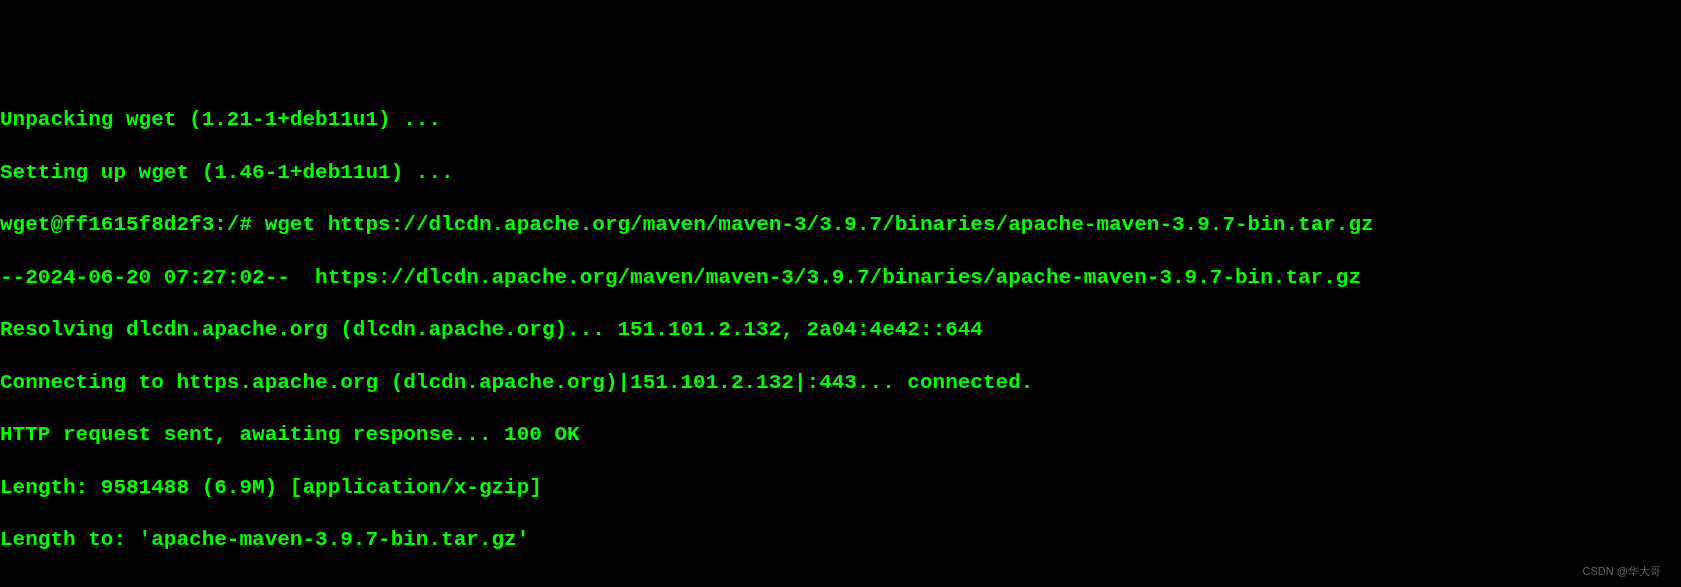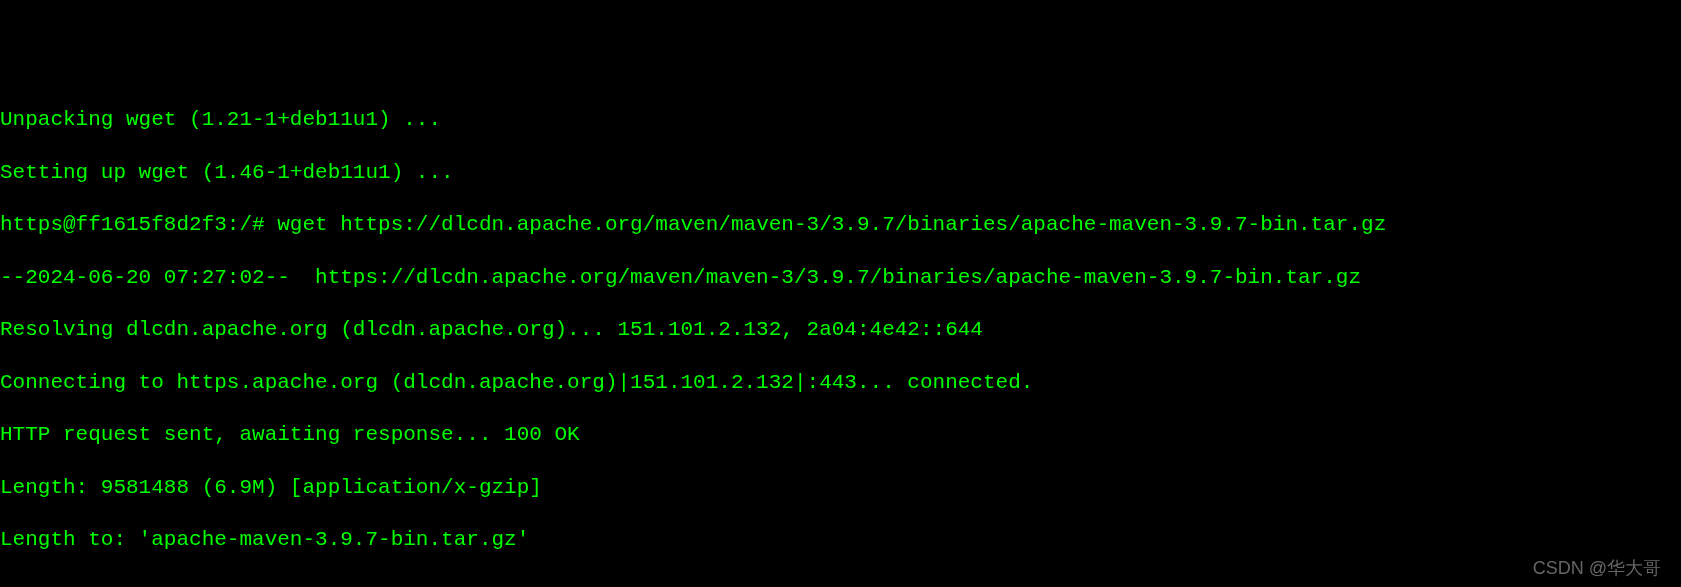--- a/index.html
+++ b/index.html
@@ -16,42 +16,43 @@
       white-space: pre;
       overflow-x: auto;
       width: 1681px;
       height: 587px;
       position: relative;
       padding-top: 2px;
     }
     .terminal-line {
       display: block;
       color: #00ff00;
+      font-weight: bold;
     }
     .prompt {
       color: #00ff00;
     }
     .watermark {
       position: absolute;
       bottom: 8px;
       right: 20px;
       color: #666666;
-      font-size: 18px;
+      font-size: 11px;
       font-family: Arial, sans-serif;
       white-space: nowrap;
     }
   </style>
 </head>
 <body>
 
 
 
 <span class="terminal-line">Unpacking wget (1.21-1+deb11u1) ...</span>
 <span class="terminal-line">Setting up wget (1.46-1+deb11u1) ...</span>
-<span class="terminal-line"><span class="prompt">https@ff1615f8d2f3:/# </span><span>wget https://dlcdn.apache.org/maven/maven-3/3.9.7/binaries/apache-maven-3.9.7-bin.tar.gz</span></span>
+<span class="terminal-line"><span class="prompt">wget@ff1615f8d2f3:/# </span><span>wget https://dlcdn.apache.org/maven/maven-3/3.9.7/binaries/apache-maven-3.9.7-bin.tar.gz</span></span>
 <span class="terminal-line">--2024-06-20 07:27:02--  https://dlcdn.apache.org/maven/maven-3/3.9.7/binaries/apache-maven-3.9.7-bin.tar.gz</span>
 <span class="terminal-line">Resolving dlcdn.apache.org (dlcdn.apache.org)... 151.101.2.132, 2a04:4e42::644</span>
 <span class="terminal-line">Connecting to https.apache.org (dlcdn.apache.org)|151.101.2.132|:443... connected.</span>
 <span class="terminal-line">HTTP request sent, awaiting response... 100 OK</span>
 <span class="terminal-line">Length: 9581488 (6.9M) [application/x-gzip]</span>
 <span class="terminal-line">Length to: 'apache-maven-3.9.7-bin.tar.gz'</span>
 <span class="terminal-line"></span>
 
 <span class="terminal-line"></span>
 

